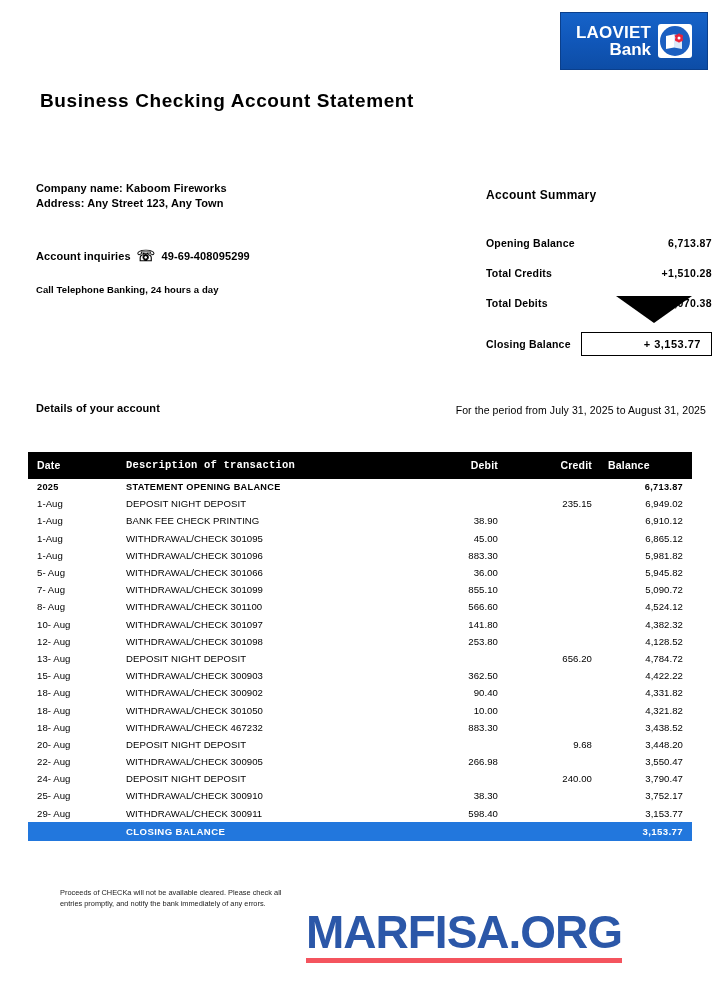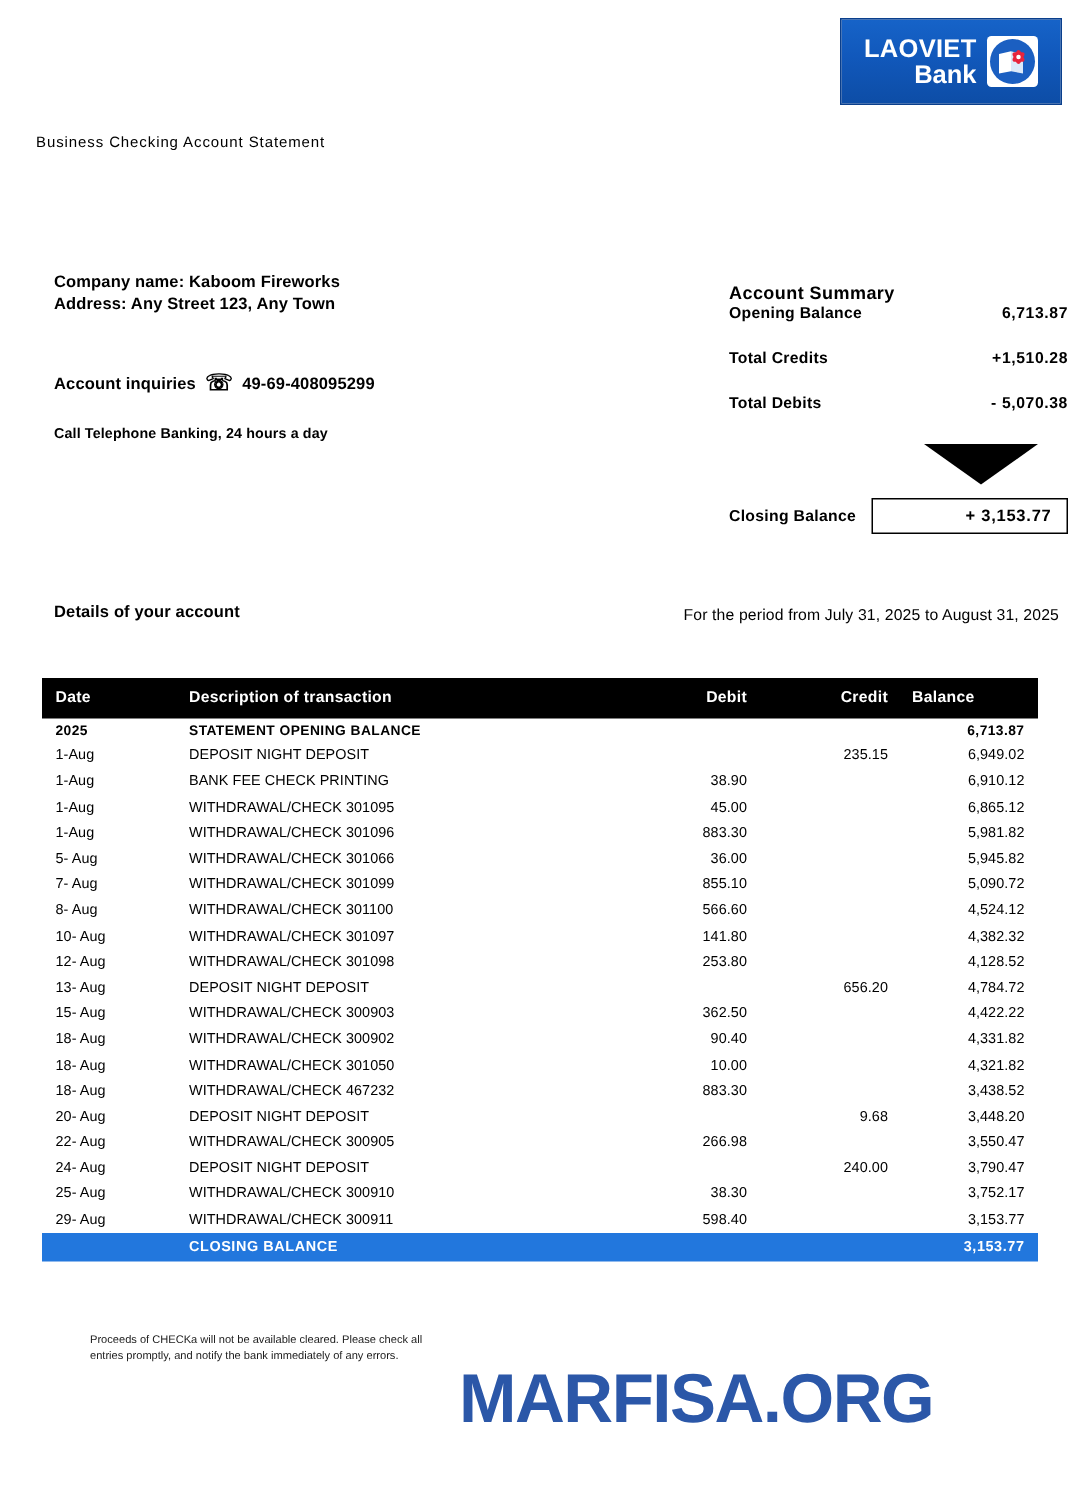--- a/index.html
+++ b/index.html
@@ -29,32 +29,32 @@
     border-radius: 3px; display: flex; align-items: center; justify-content: center;
   }
   .logo-mark .circle {
     width: 30px; height: 30px; border-radius: 50%;
     background: #1b5fc1; position: relative; overflow: hidden;
     display: flex; align-items: center; justify-content: center;
   }
 
   
   .doc-title {
-    position: absolute; left: 24px; top: 90px;
-    font-size: 10px; font-weight: normal; letter-spacing: .6px;
+    position: absolute; left: 40px; top: 90px;
+    font-size: 19px; font-weight: bold; letter-spacing: .6px;
   }
 
   .company-block { position: absolute; left: 36px; top: 181px; font-size: 11px; font-weight: bold; line-height: 1.35; letter-spacing: .1px; }
   .inquiries { position: absolute; left: 36px; top: 248px; font-size: 11px; font-weight: bold; display: flex; align-items: center; gap: 6px; letter-spacing: .1px; }
   .phone-glyph { font-size: 15px; line-height: 1; }
   .call-note { position: absolute; left: 36px; top: 284px; font-size: 9.5px; font-weight: bold; letter-spacing: .1px; }
 
   
   .summary { position: absolute; left: 486px; top: 188px; width: 226px; }
-  .summary h2 { font-size: 12px; font-weight: bold; letter-spacing: .3px; margin-bottom: 1px; }
+  .summary h2 { font-size: 12px; font-weight: bold; letter-spacing: .3px; margin-bottom: 35px; }
   .sum-row { display: flex; justify-content: space-between; align-items: baseline; font-size: 10.5px; font-weight: bold; margin-bottom: 18px; letter-spacing: .2px; }
   .sum-row .val { letter-spacing: .4px; }
   .arrow {
     position: absolute; left: 130px; top: 108px;
     width: 0; height: 0;
     border-left: 38px solid transparent;
     border-right: 38px solid transparent;
     border-top: 27px solid #000000;
   }
   .closing-row { display: flex; align-items: center; position: absolute; top: 144px; left: 0; width: 226px; }
@@ -70,21 +70,21 @@
   .period { position: absolute; right: 14px; top: 404px; font-size: 10.5px; letter-spacing: .1px; }
 
   
   .tbl { position: absolute; left: 28px; top: 452px; width: 664px; border-collapse: collapse; }
   .tbl thead th {
     background: #000000; color: #ffffff;
     font-size: 10.5px; font-weight: bold; letter-spacing: .2px;
     padding: 7px 0 8px 0;
   }
   .tbl thead th.c-date { text-align: left; padding-left: 9px; width: 98px; }
-  .tbl thead th.c-desc { text-align: left; width: 290px; }
+  .tbl thead th.c-desc { text-align: left; width: 290px; font-family: Liberation Mono, monospace; }
   .tbl thead th.c-debit { text-align: right; width: 100px; padding-right: 18px; }
   .tbl thead th.c-credit { text-align: right; width: 92px; padding-right: 16px; }
   .tbl thead th.c-bal { text-align: left; width: 84px; padding-right: 9px; }
 
   .tbl tbody td { font-size: 9.6px; padding: 3.1px 0; letter-spacing: .05px; white-space: nowrap; }
   .tbl tbody td.c-date { text-align: left; padding-left: 9px; }
   .tbl tbody td.c-desc { text-align: left; }
   .tbl tbody td.c-debit { text-align: right; padding-right: 18px; }
   .tbl tbody td.c-credit { text-align: right; padding-right: 16px; }
   .tbl tbody td.c-bal { text-align: right; padding-right: 9px; }
@@ -97,21 +97,21 @@
   .tbl tfoot td.c-desc { text-align: left; }
   .tbl tfoot td.c-bal { text-align: right; padding-right: 9px; }
 
   
   .disclaimer {
     position: absolute; left: 60px; top: 888px;
     font-size: 7.4px; line-height: 1.42; color: #1a1a1a; width: 230px;
   }
   .watermark {
     position: absolute; left: 306px; top: 908px;
-    display: flex; flex-direction: row; align-items: stretch;
+    display: flex; flex-direction: column; align-items: stretch;
   }
   .watermark .wm-text {
     font-size: 46px; font-weight: bold; color: #2b57a8;
     letter-spacing: -1px; line-height: 1.05;
   }
   .watermark .wm-rule { height: 5px; background: #f4545e; margin-top: 2px; }
 </style>
 </head>
 <body>
 

